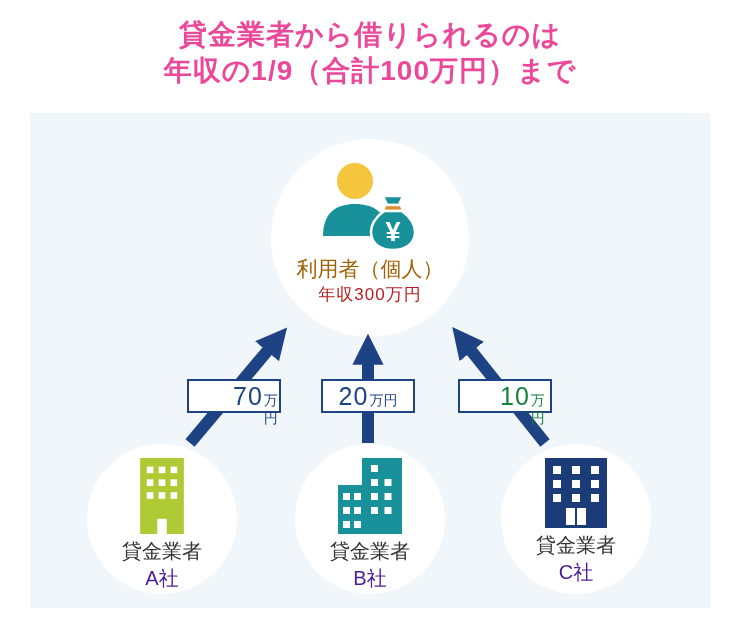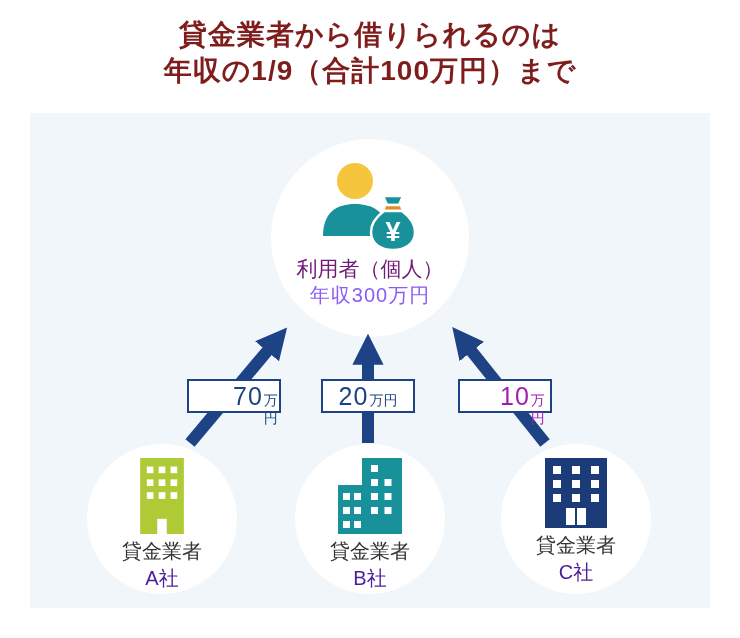--- a/index.html
+++ b/index.html
@@ -5,22 +5,22 @@
   html,body{margin:0;padding:0;background:#ffffff;}
   .page{position:relative;width:740px;height:638px;background:#ffffff;overflow:hidden;
         font-family:"Liberation Sans","DejaVu Sans",sans-serif;}
   .title{position:absolute;top:17px;left:0;width:740px;text-align:center;
          font-size:28px;font-weight:700;line-height:36px;letter-spacing:1px;}
   .panel{position:absolute;left:30px;top:113px;width:680px;height:495px;}
   .circle{position:absolute;background:#ffffff;border-radius:50%;
           display:flex;flex-direction:column;align-items:center;z-index:1;}
   .borrower-circle{left:241px;top:26px;width:198px;height:198px;}
   .borrower-icon{margin-top:21px;}
-  .borrower-name{margin-top:3px;font-size:21px;line-height:27px;color:#701a75;}
-  .borrower-income{font-size:20px;line-height:26px;color:#8b5cf6;letter-spacing:1px;}
+  .borrower-name{margin-top:3px;font-size:21px;line-height:27px;color:#a16207;}
+  .borrower-income{font-size:17px;line-height:26px;color:#b91c1c;letter-spacing:1px;}
   .arrow-layer{position:absolute;left:0;top:0;width:680px;height:495px;z-index:2;}
   .amount-box{position:absolute;width:94px;height:34px;background:#ffffff;
               border:2px solid;box-sizing:border-box;z-index:3;
               display:flex;align-items:baseline;justify-content:center;}
   .amount-box .num{font-size:25px;font-weight:500;line-height:30px;letter-spacing:1px;}
   .amount-box .unit{font-size:14px;font-weight:500;margin-left:1px;}
   .box-a{left:157px;top:266px;padding-left:44px;}
   .box-b{left:291px;top:266px;justify-content:center;}
   .box-c{left:428px;top:266px;}
   .lender-circle{width:150px;height:150px;top:331px;}
@@ -29,21 +29,21 @@
   .lender-c{left:471px;}
   .building{margin-top:14px;}
   .lender-name{margin-top:4px;font-size:20px;line-height:27px;color:#333;}
   .lender-company{font-size:20px;line-height:27px;color:#4c1d95;}
 </style>
 </head>
 <body>
 
 <div class="page">
 
-  <div class="title" style="color: #7f1d1d;">
+  <div class="title" style="color: #ec4899;">
     <div>貸金業者から借りられるのは</div>
     <div>年収の1/9（合計100万円）まで</div>
   </div>
 
   <div class="panel" style="background-color: rgb(241, 246, 250);">
 
     <div class="circle borrower-circle">
       <svg class="borrower-icon" width="112" height="92" viewBox="0 0 110 92">
         <circle cx="40" cy="21" r="18" fill="#f5c53e"></circle>
         <path d="M8,76 C8,52 22,44 40,44 C58,44 73,52 73,76 Z" fill="#18919b"></path>
@@ -70,21 +70,21 @@
     </svg>
 
     <div class="amount-box box-a" style="border-color: rgb(29, 67, 132); color: rgb(29, 67, 132);">
       <span class="num">70</span>
       <span class="unit">万円</span>
     </div>
     <div class="amount-box box-b" style="border-color: rgb(29, 67, 132); color: rgb(29, 67, 132);">
       <span class="num">20</span>
       <span class="unit">万円</span>
     </div>
-    <div class="amount-box box-c" style="border-color: rgb(29, 67, 132); color: #a21caf; padding-left: 40px;">
+    <div class="amount-box box-c" style="border-color: rgb(29, 67, 132); color: #15803d; padding-left: 40px;">
       <span class="num">10</span>
       <span class="unit">万円</span>
     </div>
 
     <div class="circle lender-circle lender-a">
       <svg class="building" width="44" height="76" viewBox="0 0 46 80">
         <rect x="0" y="0" width="46" height="80" fill="#aecb35"></rect>
         <g fill="#ffffff">
           <rect x="7" y="9" width="7" height="7"></rect>
             <rect x="19.5" y="9" width="7" height="7"></rect>

